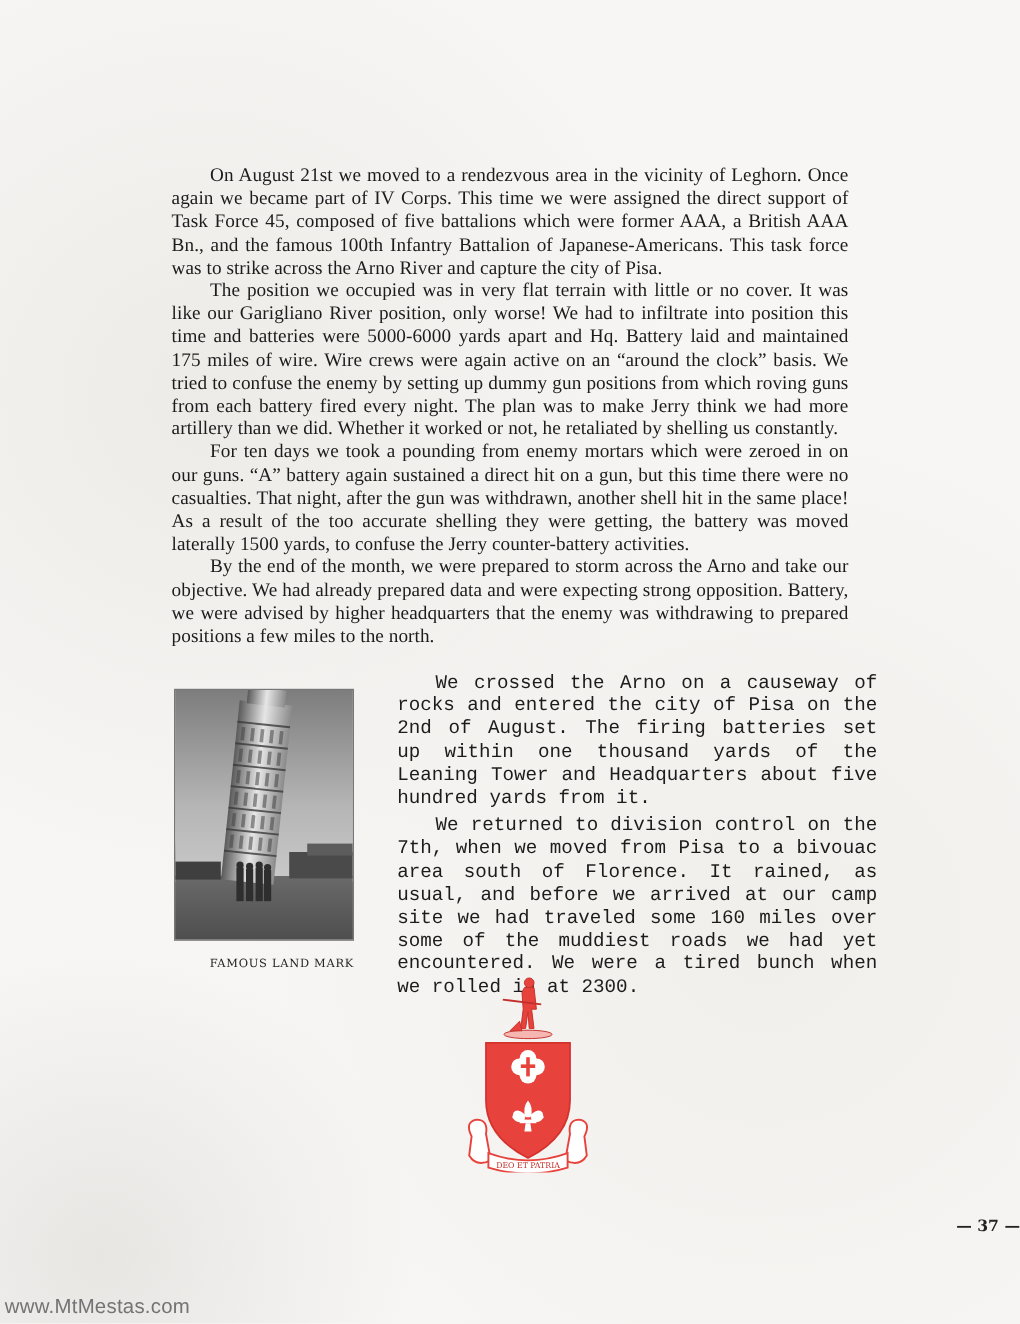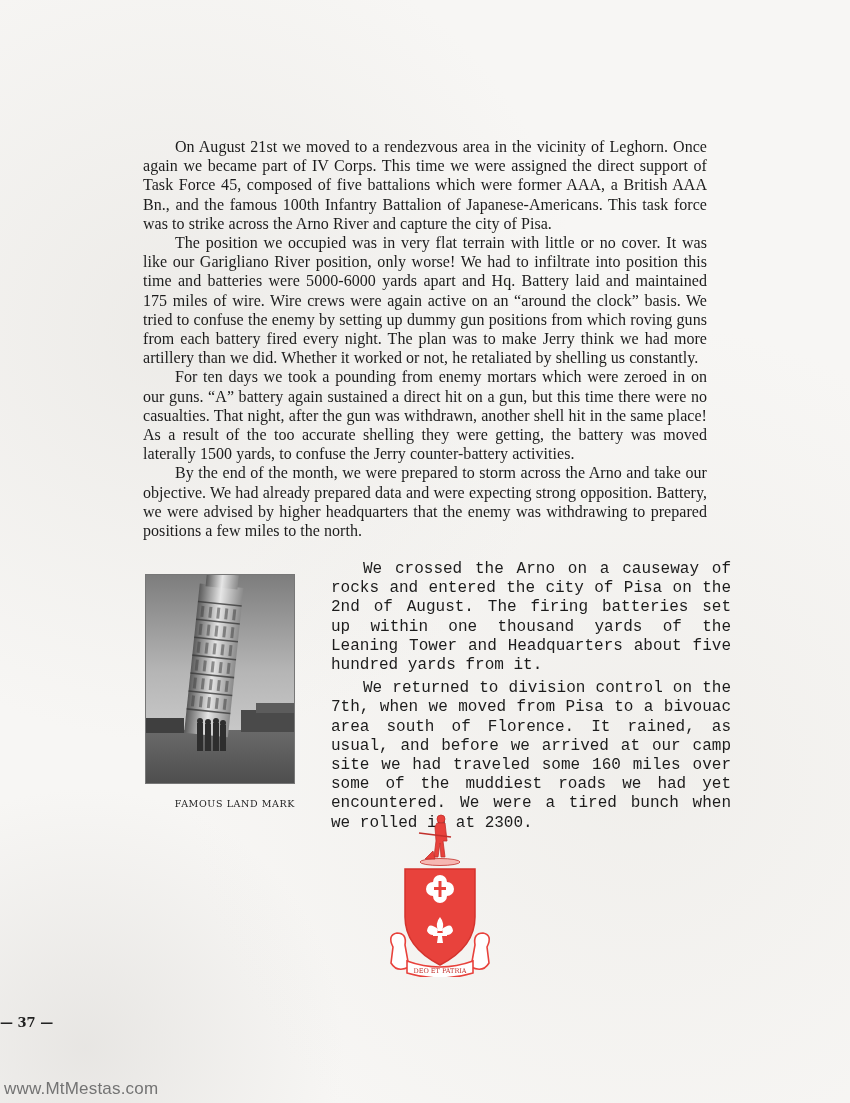--- a/index.html
+++ b/index.html
@@ -84,21 +84,21 @@
       left: 385px;
       top: 807px;
       width: 110px;
       height: 170px;
     }
     .page-number {
       position: absolute;
       left: 0;
       width: 850px;
       top: 1015px;
-      text-align: left;
+      text-align: right;
       font-family: "DejaVu Serif", serif;
       font-size: 13px;
       font-weight: bold;
       color: #222;
     }
     .watermark {
       position: absolute;
       left: 4px;
       top: 1079px;
       font-family: "Liberation Sans", "DejaVu Sans", sans-serif;

